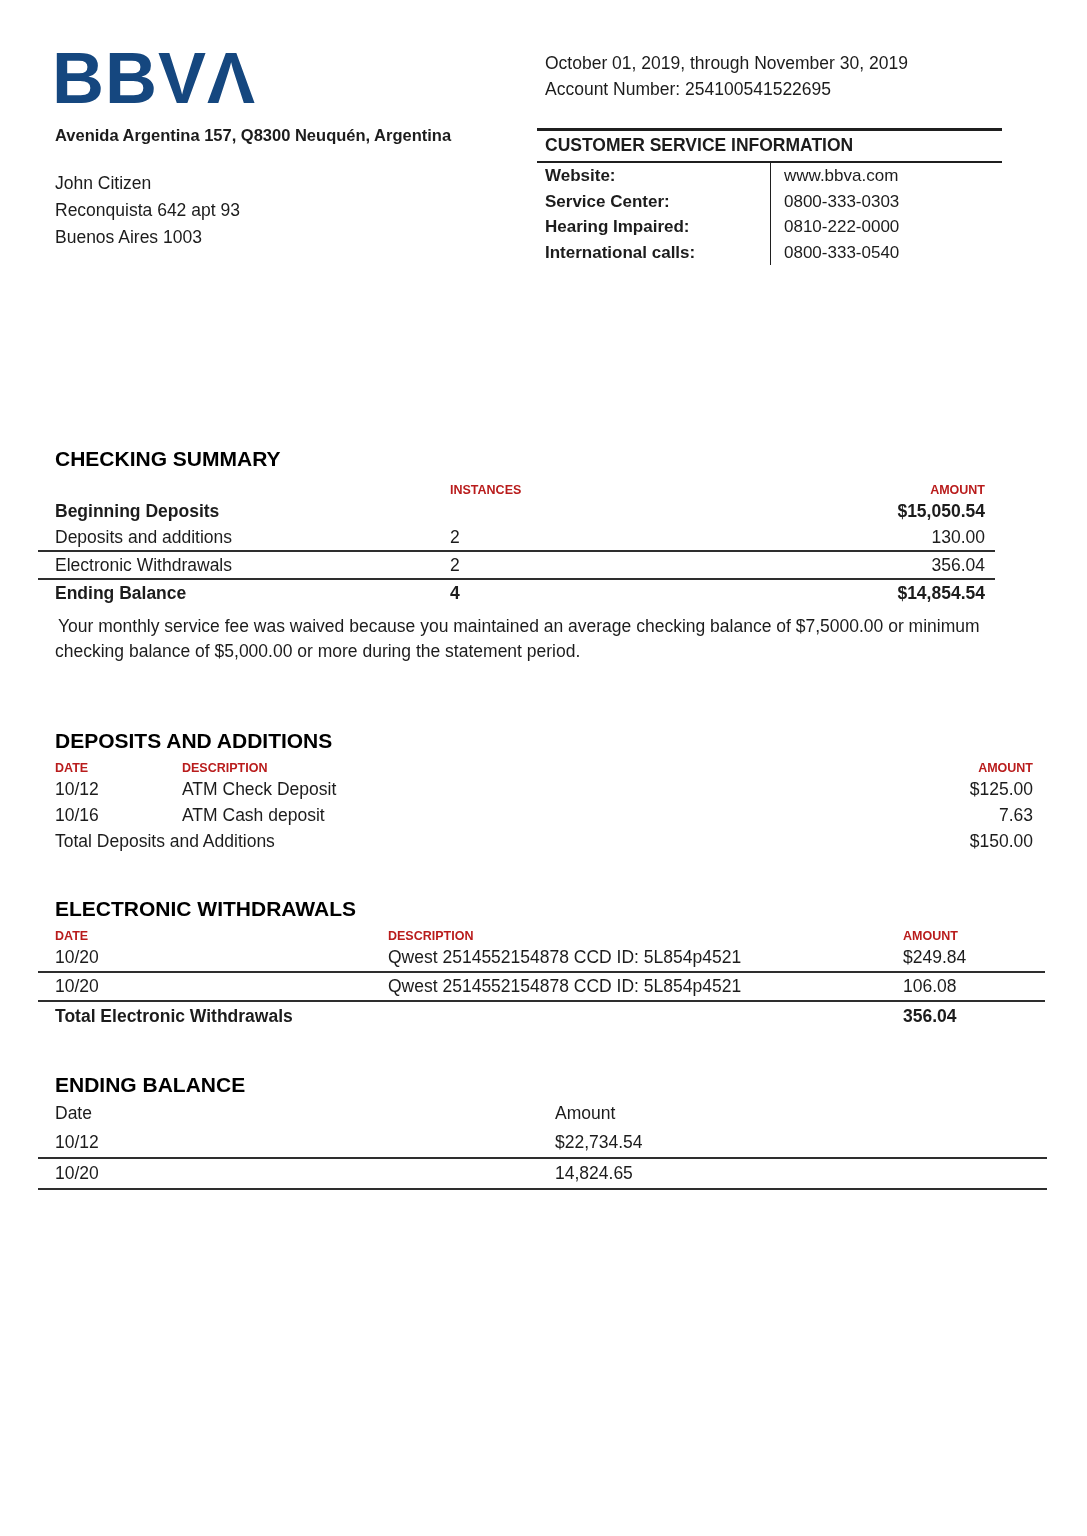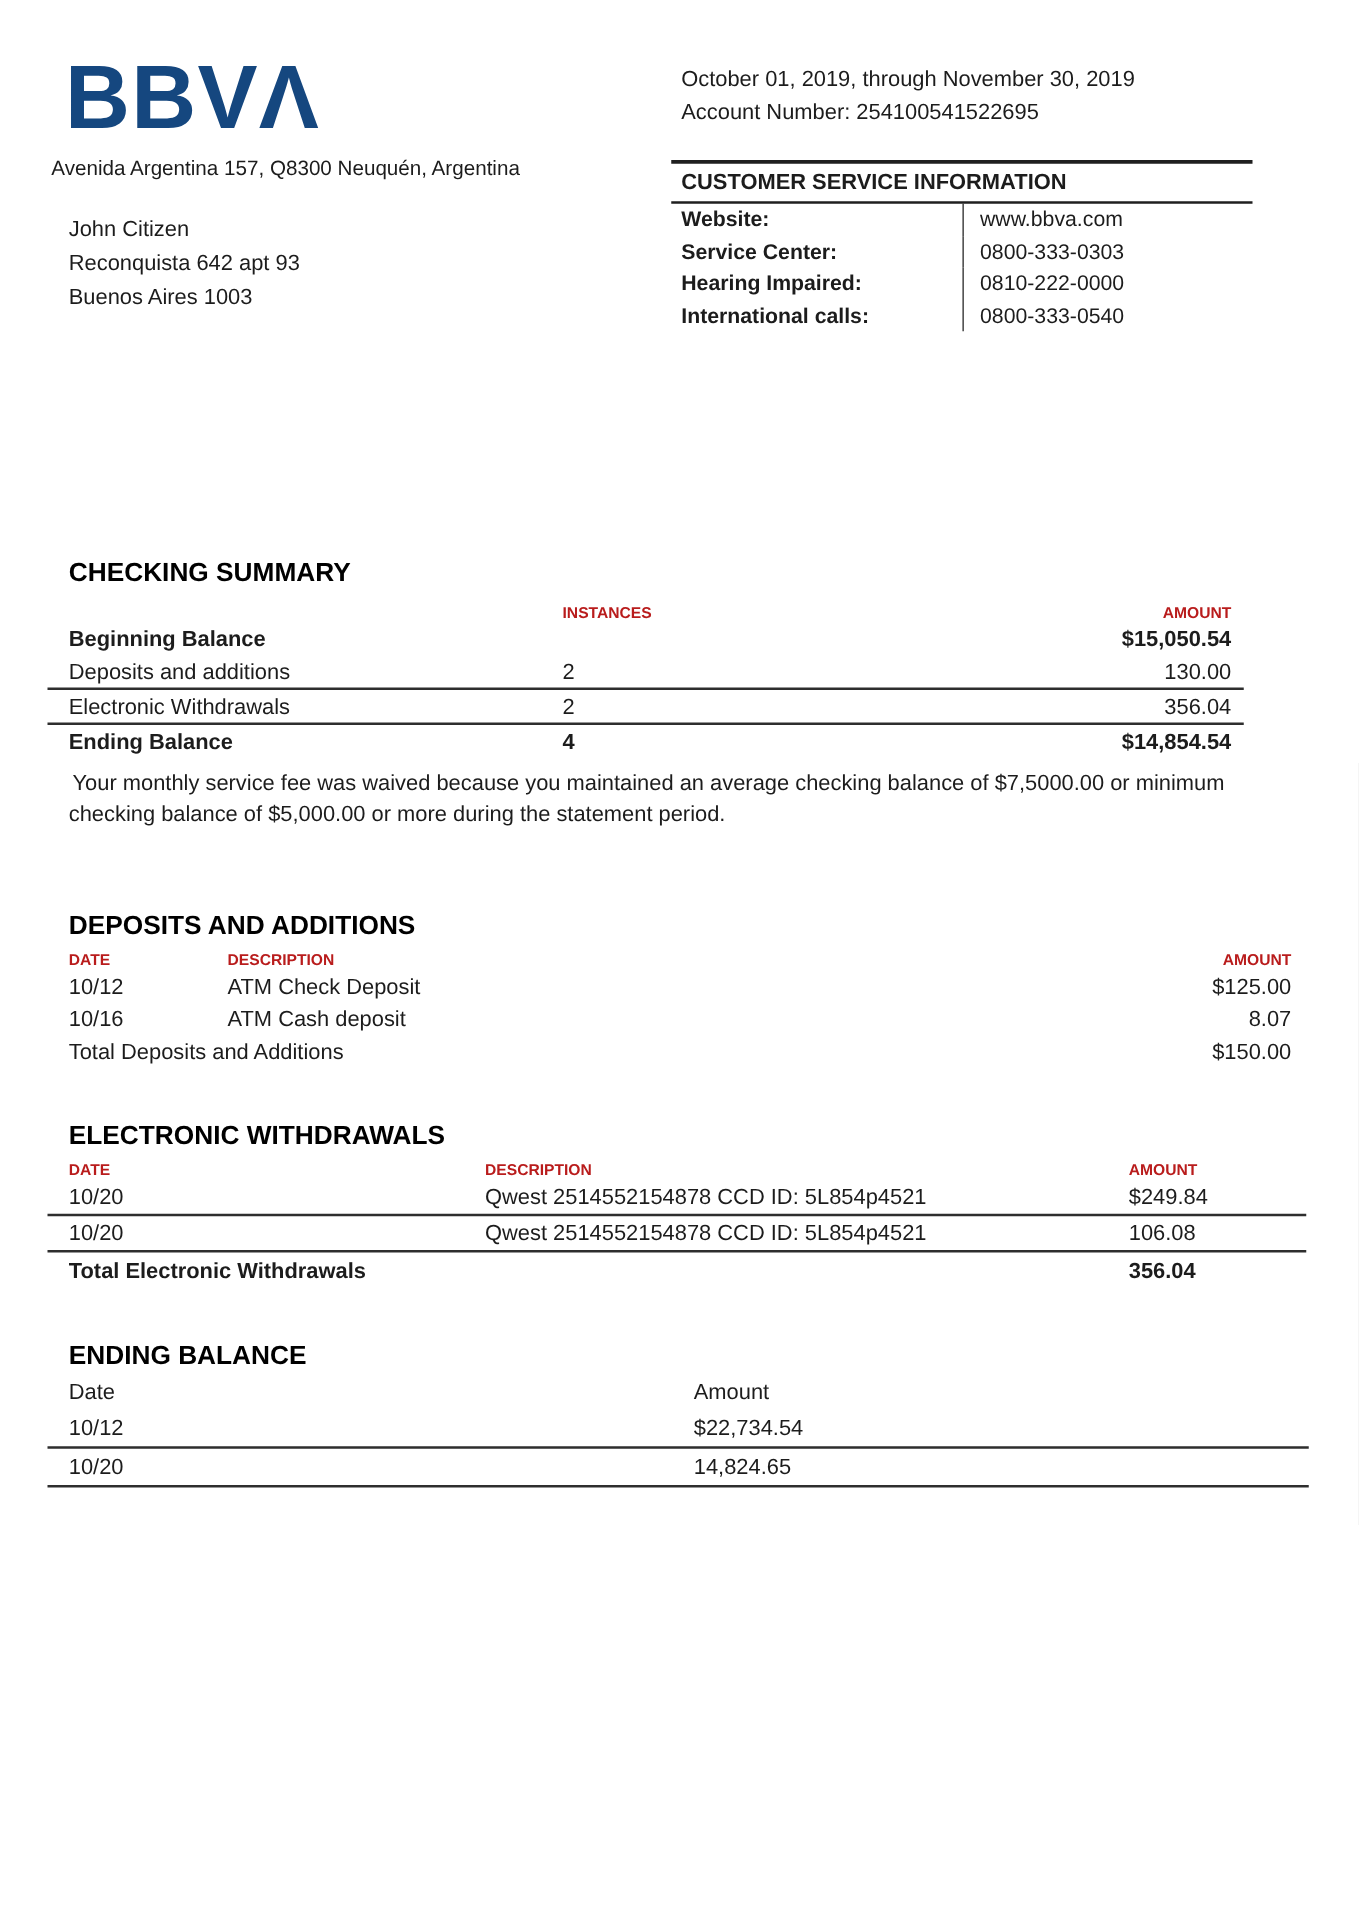--- a/index.html
+++ b/index.html
@@ -14,22 +14,22 @@
   }
 
   
   .logo {
     position:absolute; left:52px; top:42px;
     font-size:72px; font-weight:700; line-height:1;
     letter-spacing:1px;
     color:#15477f;
   }
   .bank-address {
-    position:absolute; left:41px; top:124px;
-    font-size:16.5px; line-height:22px;
+    position:absolute; left:55px; top:124px;
+    font-size:16.5px; line-height:22px;font-weight:bold;
   }
   .recipient {
     position:absolute; left:55px; top:170px;
     font-size:17.5px; line-height:27px;
   }
 
   
   .hdr-right { position:absolute; left:537px; top:50px; width:465px; }
   .period, .account { font-size:17.5px; line-height:26px; padding-left:8px; }
   .cs-table { margin-top:26px; border-top:3px solid #1f1f1f; }
@@ -117,21 +117,21 @@
   </div>
 
   <div class="summary">
     <div class="sec-title">CHECKING SUMMARY</div>
     <div class="sum-cols sum-header">
       <div></div>
       <div class="col-hdr">INSTANCES</div>
       <div class="col-hdr amt-r">AMOUNT</div>
     </div>
     <div class="sum-cols sum-row b">
-      <div>Beginning Balance</div>
+      <div>Beginning Deposits</div>
       <div></div>
       <div class="amt-r">$15,050.54</div>
     </div>
     <div class="sum-cols sum-row uline">
       <div>Deposits and additions</div>
       <div>2</div>
       <div class="amt-r">130.00</div>
     </div>
     <div class="sum-cols sum-row uline">
       <div>Electronic Withdrawals</div>
@@ -154,21 +154,21 @@
       <div class="col-hdr amt-r">AMOUNT</div>
     </div>
     <div class="dep-cols dep-row">
       <div>10/12</div>
       <div>ATM Check Deposit</div>
       <div class="amt-r">$125.00</div>
     </div>
     <div class="dep-cols dep-row">
       <div>10/16</div>
       <div>ATM Cash deposit</div>
-      <div class="amt-r">8.07</div>
+      <div class="amt-r">7.63</div>
     </div>
     <div class="dep-cols dep-row">
       <div style="grid-column:1 / span 2;">Total Deposits and Additions</div>
       <div class="amt-r">$150.00</div>
     </div>
   </div>
 
   <div class="withdrawals">
     <div class="sec-title">ELECTRONIC WITHDRAWALS</div>
     <div class="wd-cols wd-header">

